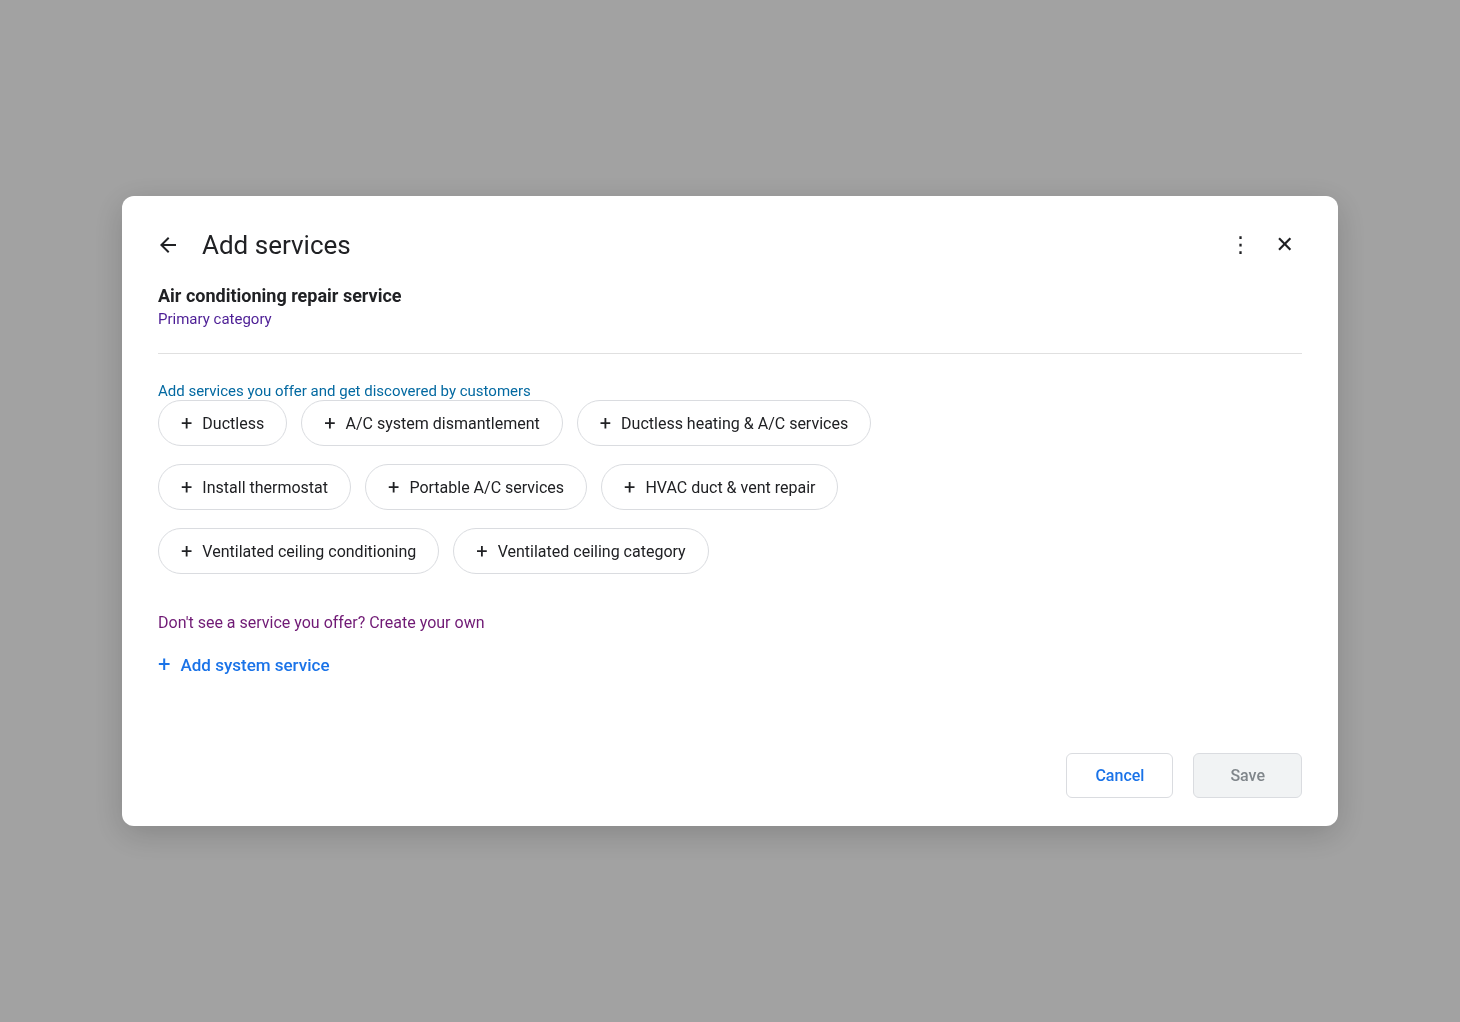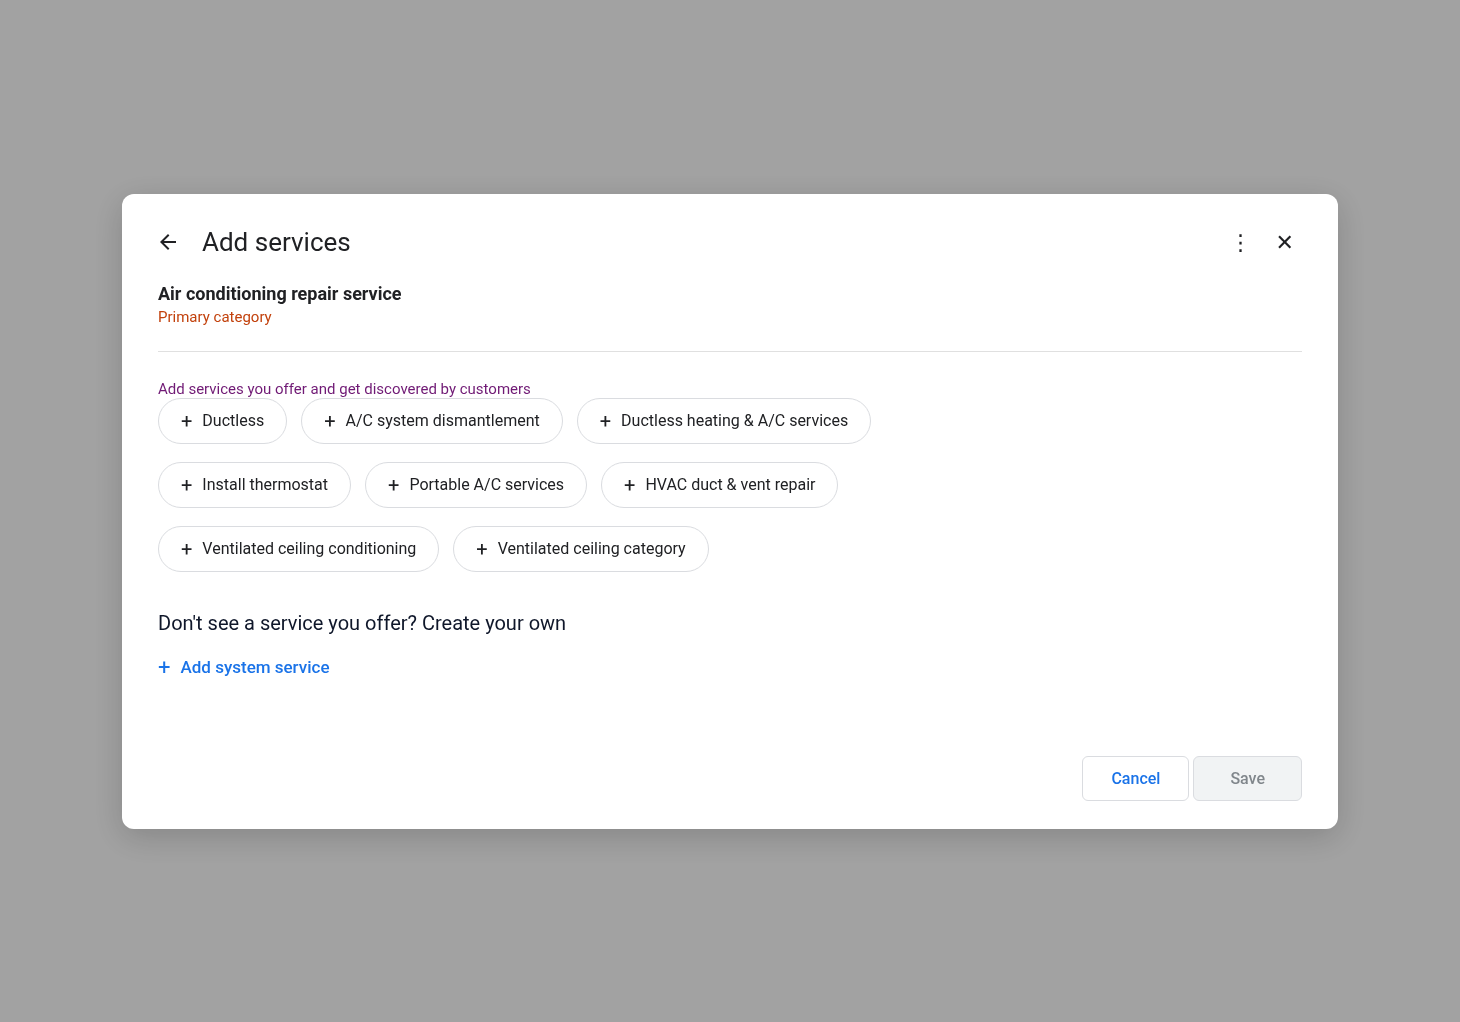--- a/index.html
+++ b/index.html
@@ -98,33 +98,33 @@
 
     .category-name {
       font-size: 18px;
       font-weight: 700;
       color: #202124;
       margin-bottom: 4px;
     }
 
     .category-label {
       font-size: 15px;
-      color: #c2410c;
+      color: #4c1d95;
       margin-bottom: 25px;
     }
 
     .divider {
       border: none;
       border-top: 1px solid #e0e0e0;
       margin-bottom: 28px;
     }
 
     .services-description {
       font-size: 15px;
-      color: #701a75;
+      color: #0369a1;
     }
 
     .services-grid {
       display: flex;
       flex-direction: column;
       gap: 18px;
       margin-bottom: 36px;
     }
 
     .services-row {
@@ -153,22 +153,22 @@
       font-weight: 400;
       color: #202124;
       line-height: 1;
     }
 
     .custom-service-section {
       margin-bottom: 32px;
     }
 
     .custom-hint {
-      font-size: 20px;
-      color: #0f172a;
+      font-size: 16px;
+      color: #701a75;
       margin-bottom: 16px;
       margin-top: 39px;
     }
 
     .add-custom-btn {
       display: flex;
       align-items: center;
       gap: 10px;
       background: none;
       border: none;
@@ -181,21 +181,21 @@
 
     .add-custom-plus {
       font-size: 22px;
       font-weight: 400;
     }
 
     .dialog-footer {
       display: flex;
       justify-content: flex-end;
       align-items: center;
-      gap: 4px;
+      gap: 20px;
       padding: 16px 36px 28px 36px;
     }
 
     .cancel-btn {
       background: #fff;
       border: 1.5px solid #dadce0;
       border-radius: 6px;
       padding: 12px 28px;
       font-size: 16px;
       color: #1a73e8;

